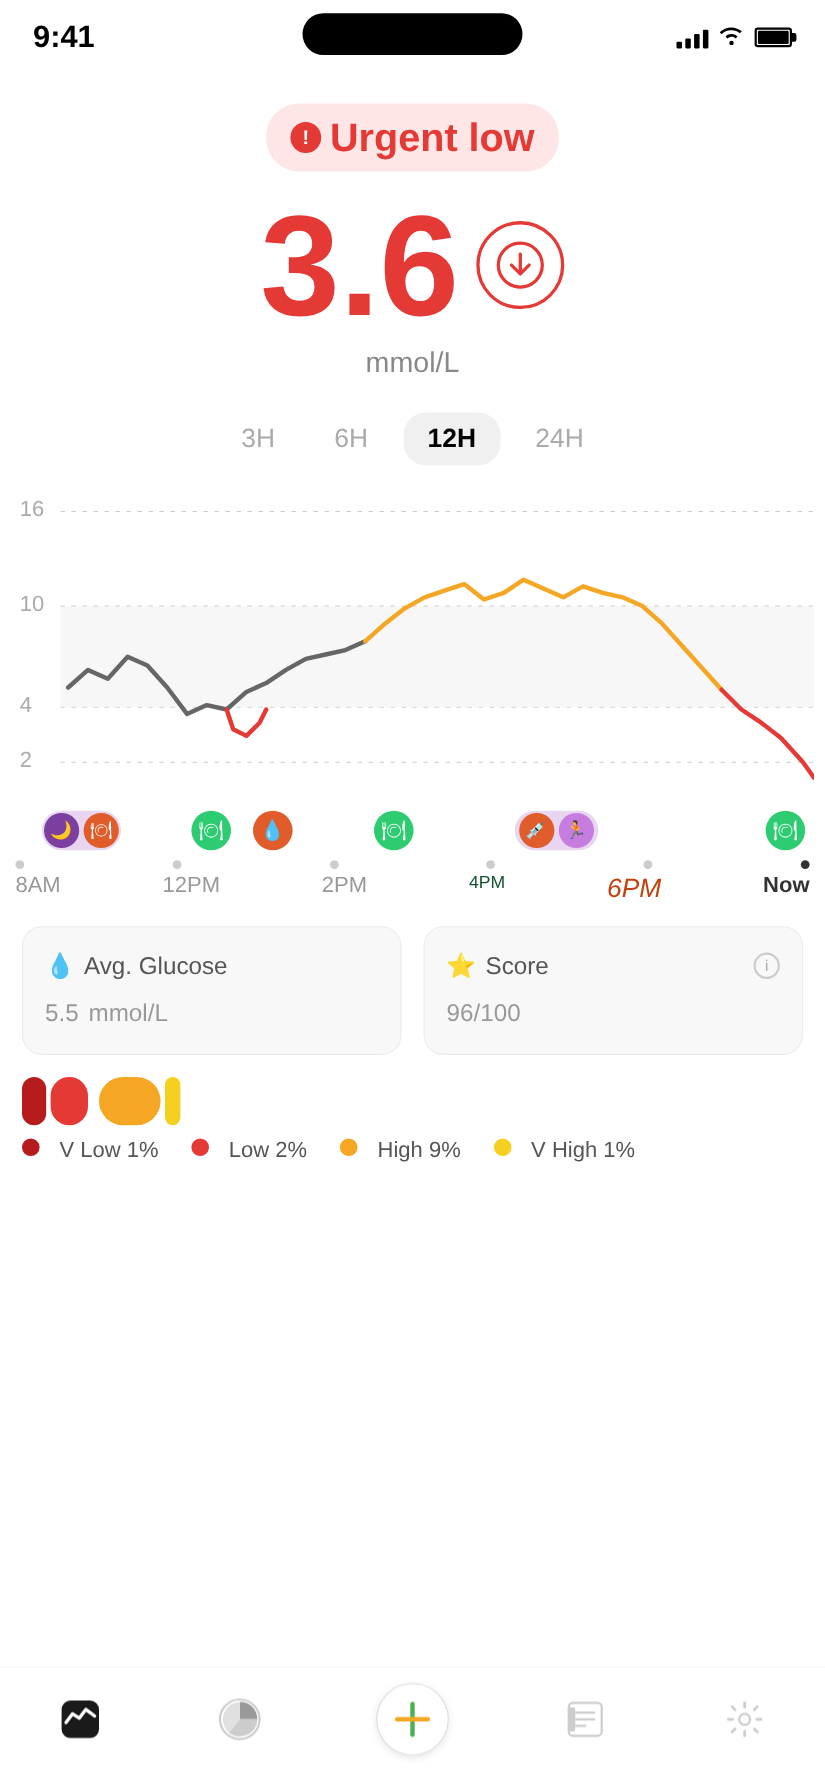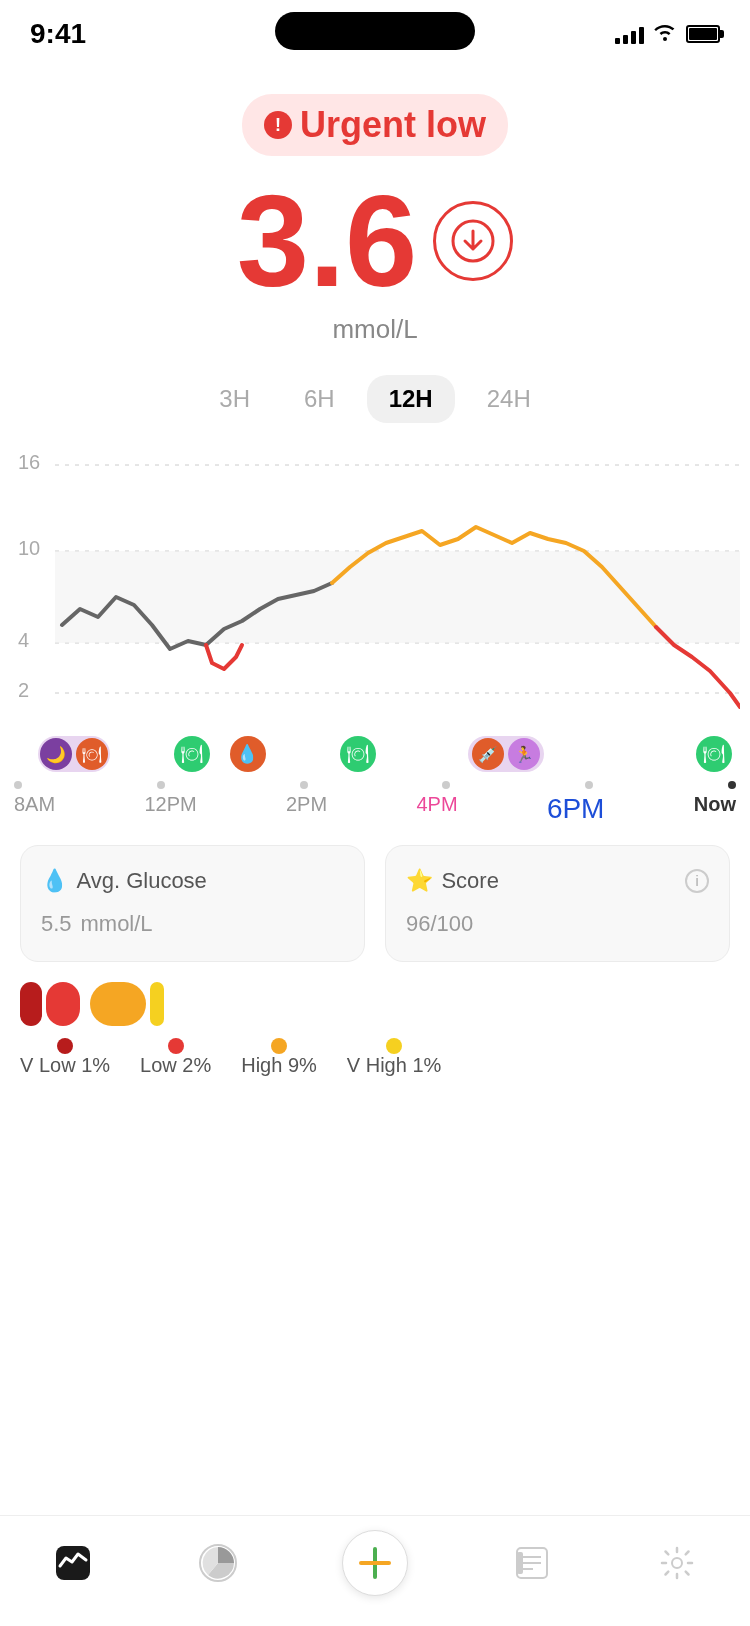--- a/index.html
+++ b/index.html
@@ -257,25 +257,24 @@
       gap: 10px;
       margin-bottom: 12px;
     }
     .range-legend {
       display: flex;
       gap: 30px;
       flex-wrap: wrap;
     }
     .legend-item {
       display: flex;
-      align-items: center;
-      gap: 0;
+      align-items: flex-start;
+      gap: 18px;
       font-size: 20px;
       color: #555;
-      flex-direction: column;
     }
     .legend-dot {
       width: 16px;
       height: 16px;
       border-radius: 50%;
     }
 
     
     .bottom-nav {
       position: fixed;
@@ -499,22 +498,22 @@
       <span style="width:8px;height:8px;background:#ccc;border-radius:50%;display:inline-block;"></span>
       <span style="width:8px;height:8px;background:#ccc;border-radius:50%;display:inline-block;"></span>
       <span style="width:8px;height:8px;background:#ccc;border-radius:50%;display:inline-block;"></span>
       <span style="width:8px;height:8px;background:#333;border-radius:50%;display:inline-block;"></span>
     </div>
 
     <div style="display:flex; justify-content:space-between; padding: 0 4px;">
       <span style="font-size:20px;color:#999;">8AM</span>
       <span style="font-size:20px;color:#999;">12PM</span>
       <span style="font-size:20px;color:#999;">2PM</span>
-      <span style="font-size:20px;color:#ec4899;">4PM</span>
-      <span style="font-size:28px;color:#1d4ed8;">6PM</span>
+      <span style="font-size:16px;color:#14532d;">4PM</span>
+      <span style="font-size:24px;color:#c2410c;font-style:italic;">6PM</span>
       <span style="font-size:20px;color:#333;font-weight:700;">Now</span>
     </div>
   </div>
 
   <div class="stats-row">
     <div class="stat-card">
       <div class="stat-card-header">
         <span class="stat-icon">💧</span>
         <span class="stat-label">Avg. Glucose</span>
       </div>

